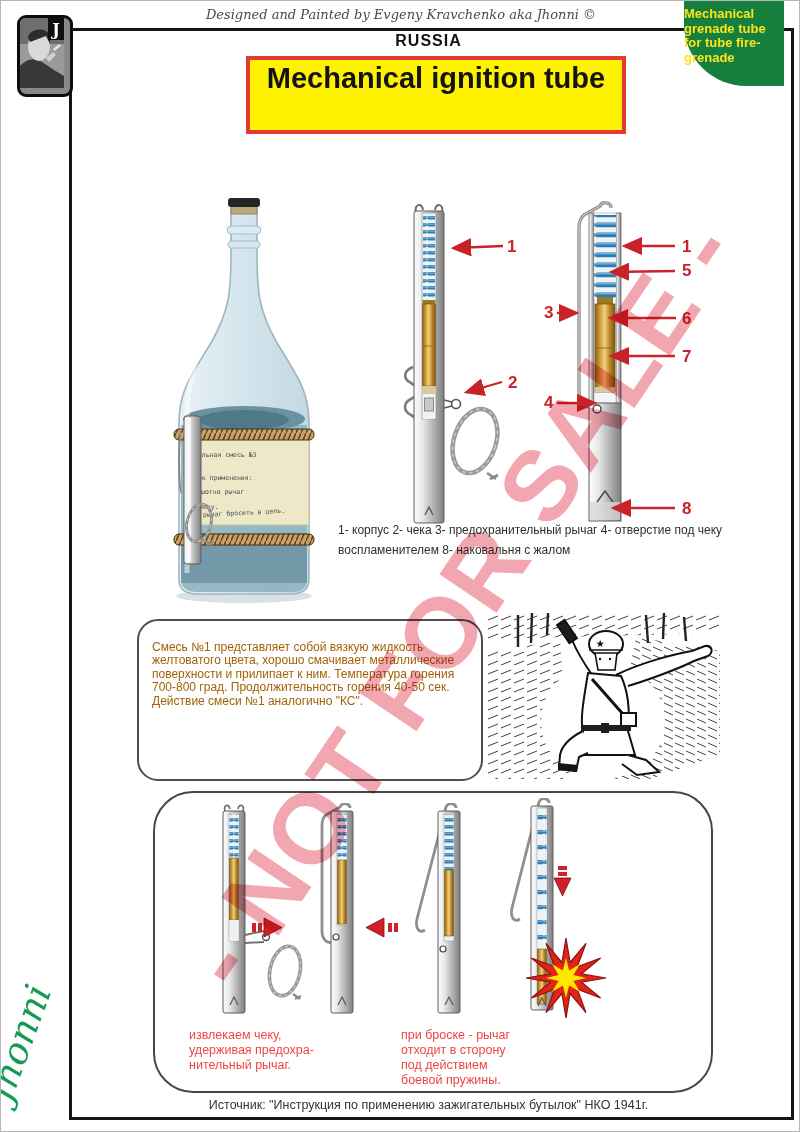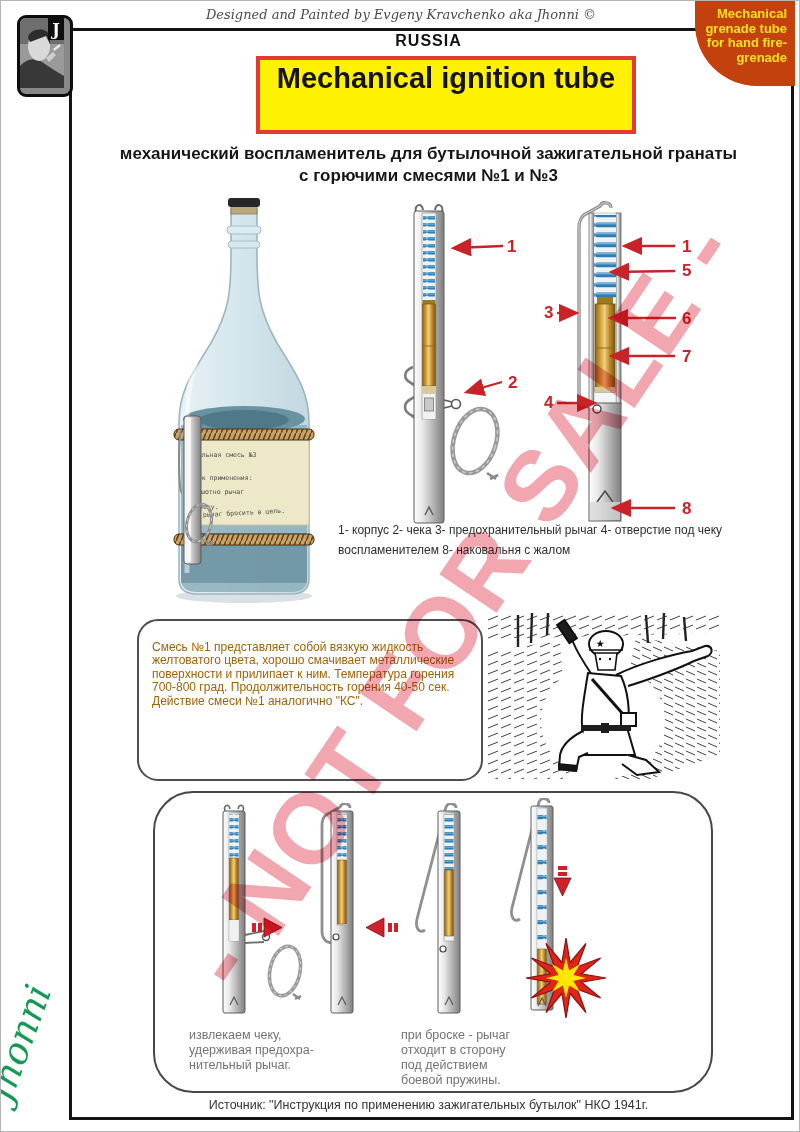--- a/index.html
+++ b/index.html
@@ -4,36 +4,36 @@
 <style>
   html,body{margin:0;padding:0;background:#e9e9e9;}
   .page{position:relative;width:800px;height:1132px;background:#fff;border:1px solid #b5b5b5;
         box-sizing:border-box;overflow:hidden;font-family:"Liberation Sans",sans-serif;}
   .abs{position:absolute;}
   .credit{top:6px;left:0;width:800px;text-align:center;font-family:"DejaVu Serif",serif;
           font-style:italic;font-size:13px;color:#4a4a4a;}
   .frame{left:68px;top:27px;width:719px;height:1086px;border:3px solid #141414;background:#fff;}
   .photo{left:16px;top:14px;width:50px;height:76px;border:3px solid #0d0d0d;border-radius:9px;
          overflow:hidden;background:#888;}
-  .badge{top:0;right:4px;width:100px;height:85px;background:#c2410c;border-bottom-left-radius:62px;
-         text-align:right;box-sizing:border-box;padding:6px 8px 0 0;}
+  .badge{top:0;right:15px;width:100px;height:85px;background:#15803d;border-bottom-left-radius:62px;
+         text-align:left;box-sizing:border-box;padding:6px 8px 0 0;}
   .badge div{color:#ffe11c;font-weight:bold;font-size:13px;line-height:14.5px;}
   .country{left:68px;top:31px;width:719px;text-align:center;font-size:16px;font-weight:bold;
            letter-spacing:1px;color:#111;}
-  .titlebox{left:255px;top:55px;width:372px;height:68px;background:#fff200;border:4px solid #e23b33;
+  .titlebox{left:245px;top:55px;width:372px;height:68px;background:#fff200;border:4px solid #e23b33;
             text-align:center;padding-top:2px;}
   .titlebox div{font-size:29px;line-height:33px;font-weight:bold;color:#141414;}
   .subtitle{left:68px;top:142px;width:719px;text-align:center;font-size:17px;font-weight:bold;
             color:#161616;line-height:22px;}
   .legend{left:337px;top:520px;width:422px;font-size:12px;line-height:19.5px;color:#2e2e2e;}
   .mixbox{left:136px;top:618px;width:346px;height:162px;border:2px solid #4f4f4f;border-radius:21px;
           box-sizing:border-box;padding:20px 13px;font-size:12px;line-height:13.4px;color:#a16207;}
   .mixbox p{margin:0 0 13px 0;white-space:pre-line;}
   .panel{left:152px;top:790px;width:556px;height:298px;border:2px solid #474747;border-radius:40px;}
-  .caption{top:1027px;font-size:12.5px;line-height:15px;color:#737373;white-space:pre-line;}
+  .caption{top:1027px;font-size:12.5px;line-height:15px;color:#ef4444;white-space:pre-line;}
   .source{left:68px;top:1097px;width:719px;text-align:center;font-size:12.5px;color:#333;}
   .num{position:absolute;color:#c9232a;font-weight:bold;font-size:17px;line-height:17px;}
   .watermark{left:-150px;top:545px;width:1220px;text-align:center;font-size:100px;font-weight:bold;
              letter-spacing:2px;color:#f2a7b0;transform:rotate(-56deg);mix-blend-mode:multiply;
              pointer-events:none;white-space:nowrap;}
   .signature{left:2px;top:1046px;font-family:"DejaVu Serif",serif;font-style:italic;font-size:37px;
              color:#169a53;transform:rotate(-70deg);transform-origin:20px 40px;}
 </style>
 </head>
 <body>
@@ -104,34 +104,30 @@
       <path d="M26,40 L33,34 L36,37 L29,44 Z" fill="#cfcfcf"></path>
       <rect x="33" y="31" width="8" height="2.4" fill="#e8e8e8" transform="rotate(-38 33 31)"></rect>
       <rect x="28" y="0" width="16" height="22" fill="#0f0f0f"></rect>
       <text x="36" y="17" text-anchor="middle" font-family="DejaVu Serif,serif" font-weight="bold" font-size="16" fill="#ffffff">J</text>
     </svg>
   </div>
 
   <div class="abs badge">
     <div>Mechanical</div>
     <div>grenade tube</div>
-    <div>for hand fire-</div>
+    <div>for tube fire-</div>
     <div>grenade</div>
   </div>
 
   <div class="abs country">RUSSIA</div>
 
   <div class="abs titlebox">
     <div>Mechanical ignition tube</div>
   </div>
 
-  <div class="abs subtitle">
-    <div>механический воспламенитель для бутылочной зажигательной гранаты</div>
-    <div>с горючими смесями №1 и №3</div>
-  </div>
 
   <svg class="abs" style="left:140px;top:192px" width="200" height="420" viewBox="0 0 200 420">
     <ellipse cx="103" cy="403" rx="68" ry="7" fill="#b9c9cf" opacity="0.55"></ellipse>
     <g>
       <path d="M90,16 L90,60 C90,100 88,118 70,150 C48,185 38,200 38,230 L38,386 Q38,401 56,401 L150,401 Q168,401 168,386 L168,230 C168,200 158,185 136,150 C118,118 116,100 116,60 L116,16 Z" fill="url(#gGlass)" stroke="#9fb6bf" stroke-width="1.6"></path>
       <rect x="86" y="33" width="34" height="8" rx="4" fill="#dcebf1" stroke="#a7bec7" stroke-width="1"></rect>
       <rect x="87" y="48" width="32" height="7" rx="3.5" fill="#d7e7ee" stroke="#a7bec7" stroke-width="1"></rect>
     </g>
     <g>
       <rect x="90" y="12" width="26" height="9" fill="#b9a77e" stroke="#8d7a50" stroke-width="0.8"></rect>

